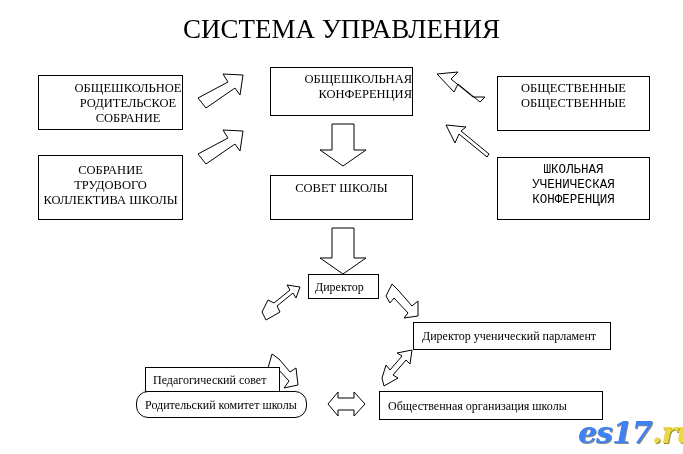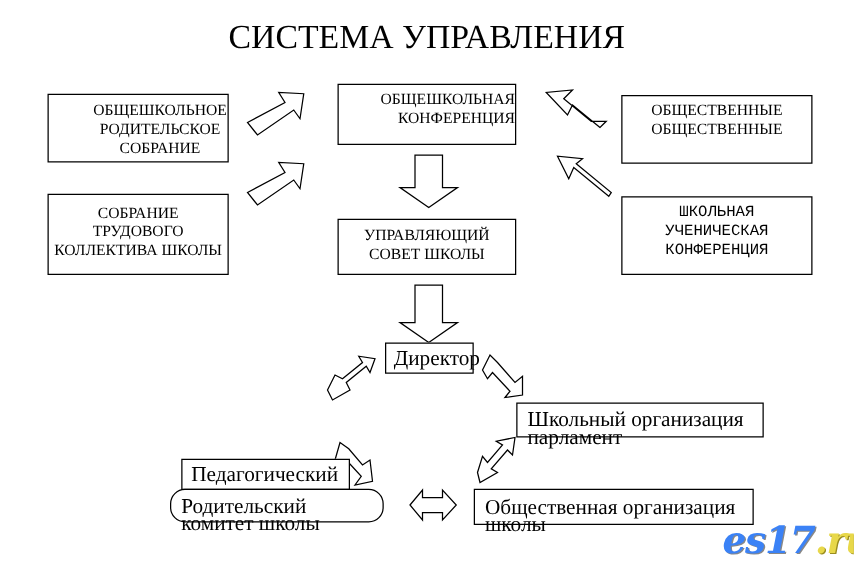--- a/index.html
+++ b/index.html
@@ -1,20 +1,20 @@
 <!DOCTYPE html>
 <html><head>
 <meta charset="utf-8">
 <style>
   html,body{margin:0;padding:0;background:#fff;}
   body{width:683px;height:454px;position:relative;overflow:hidden;font-family:"Liberation Serif",serif;color:#000;}
   .title{position:absolute;left:0;width:683px;top:14px;text-align:center;font-size:27px;letter-spacing:0px;}
   .box{position:absolute;border:1px solid #000;background:#fff;box-sizing:border-box;text-align:center;font-size:12.5px;line-height:15px;}
   .box span{display:block;}
-  .lbox{text-align:left;font-size:17px;line-height:14px;}
+  .lbox{text-align:left;font-size:12px;line-height:14px;}
   svg.arrows{position:absolute;left:0;top:0;}
   .wm{position:absolute;left:578px;top:415px;font-family:"DejaVu Serif",serif;font-weight:bold;font-style:italic;font-size:30px;letter-spacing:-1px;}
   .wm .a{color:#3b82f6;text-shadow:1px 1px 0 #888;}
   .wm .b{color:#e8d84a;text-shadow:1px 1px 0 #9a8d20;}
 </style>
 </head>
 <body>
 
 <div class="title">СИСТЕМА УПРАВЛЕНИЯ</div>
 
@@ -56,21 +56,20 @@
   <span>ТРУДОВОГО</span>
   <span>КОЛЛЕКТИВА ШКОЛЫ</span>
 </div>
 
 <div class="box" style="left:270px;top:67px;width:143px;height:49px;padding-top:4px;text-align:right;">
   <span>ОБЩЕШКОЛЬНАЯ</span>
   <span>КОНФЕРЕНЦИЯ</span>
 </div>
 
 <div class="box" style="left:270px;top:175px;width:143px;height:45px;padding-top:5px;">
-  <span>УПРАВЛЯЮЩИЙ</span>
   <span>СОВЕТ ШКОЛЫ</span>
 </div>
 
 <div class="box" style="left:497px;top:76px;width:153px;height:55px;padding-top:4px;">
   <span>ОБЩЕСТВЕННЫЕ</span>
   <span>ОБЩЕСТВЕННЫЕ</span>
 </div>
 
 <div class="box" style="left:497px;top:157px;width:153px;height:63px;padding-top:5px;font-family:Liberation Mono, monospace;">
   <span>ШКОЛЬНАЯ</span>
@@ -80,21 +79,21 @@
 
 <div class="box lbox" style="left:308px;top:274px;width:71px;height:25px;padding:5px 0 0 6px;">
   <span>Директор</span>
 </div>
 
 <div class="box lbox" style="left:145px;top:328px;width:135px;height:25px;padding:5px 0 0 7px;margin-top:39px;">
   <span>Педагогический совет</span>
 </div>
 
 <div class="box lbox" style="left:413px;top:322px;width:198px;height:28px;padding:6px 0 0 8px;">
-  <span>Школьный организация парламент</span>
+  <span>Директор ученический парламент</span>
 </div>
 
 <div class="box lbox" style="left:136px;top:391px;width:171px;height:27px;padding:6px 0 0 8px;border-radius:12px;">
   <span>Родительский комитет школы</span>
 </div>
 
 <div class="box lbox" style="left:379px;top:391px;width:224px;height:29px;padding:7px 0 0 8px;">
   <span>Общественная организация школы</span>
 </div>
 

